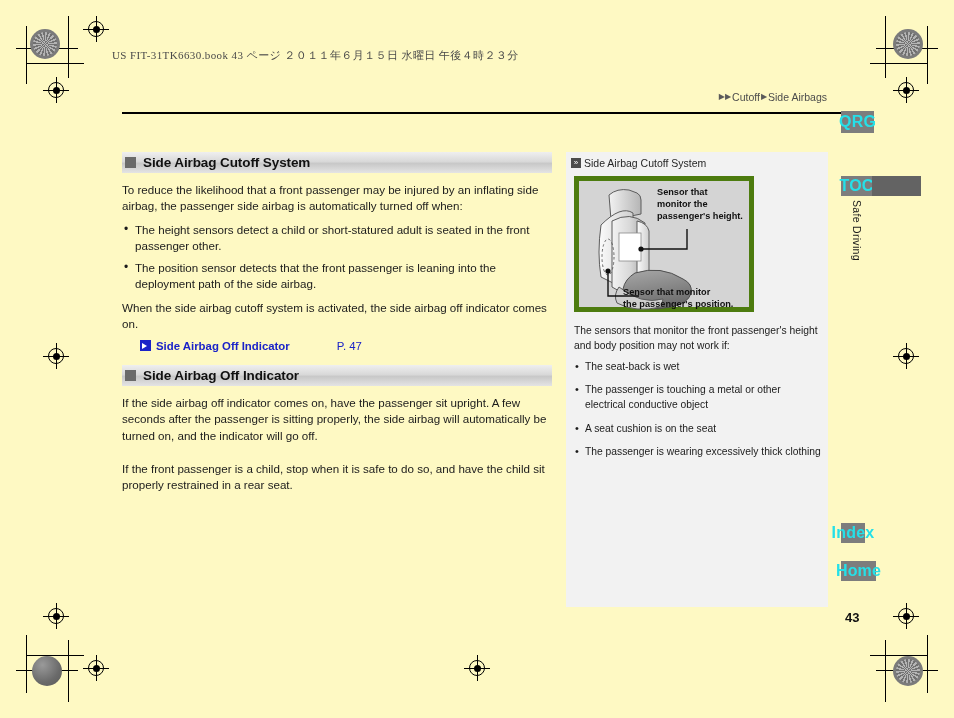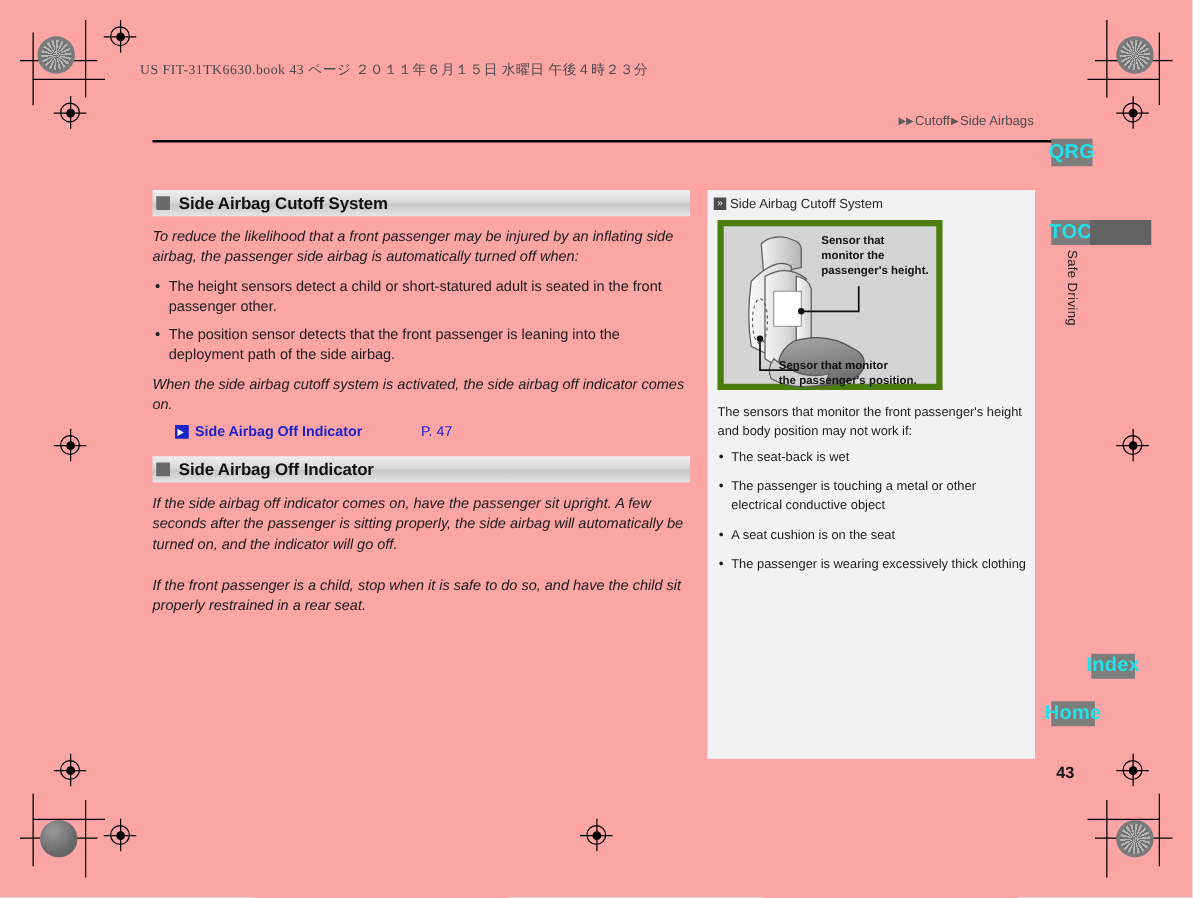--- a/index.html
+++ b/index.html
@@ -2,21 +2,21 @@
 <html><head>
 <meta charset="utf-8">
 <style>
   * { box-sizing: border-box; margin: 0; padding: 0; }
   html, body {
     width: 954px; height: 718px;
     background: #ffffff;
     font-family: "Liberation Sans", sans-serif;
     overflow: hidden;
   }
-  #page { position: relative; width: 954px; height: 718px; background:#fca5a5; }
+  #page { position: relative; width: 954px; height: 718px; background:#fef9c3; }
 
   
   .cropline { position:absolute; background:#000; }
   .reg {
     position:absolute; width:26px; height:26px;
   }
   .reg::before, .reg::after{
     content:""; position:absolute; background:#000;
   }
   .reg::before{ left:0; top:12.5px; width:26px; height:1px; }
@@ -73,21 +73,21 @@
 
   .secbar{
     height:21px; display:flex; align-items:center; gap:7px;
     background:linear-gradient(to bottom,#efefef 0%,#d9d9d9 45%,#c8c8c8 55%,#e4e4e4 100%);
     padding-left:3px; margin-bottom:9px;
   }
   .secbar .sq{ width:11px; height:11px; background:#6a6a6a; flex:none; }
   .secbar .t{ font-size:13.5px; font-weight:bold; color:#111; letter-spacing:-.1px; }
 
   .para{
-    font-size:11.6px; color:#1b1b1b; line-height:1.42; margin-bottom:7px;font-style:italic;
+    font-size:11.6px; color:#1b1b1b; line-height:1.42; margin-bottom:7px;
   }
   ul.bl{ list-style:none; margin:0 0 7px 0; }
   ul.bl li{
     position:relative; padding-left:13px; font-size:11.6px; color:#1b1b1b;
     line-height:1.42; margin-bottom:5px;
   }
   ul.bl li::before{
     content:"•"; position:absolute; left:2px; top:-1px; font-size:12px; color:#1b1b1b;
   }
 
@@ -152,21 +152,21 @@
   }
   #tab-qrg { left:841px; top:111px; width:33px; height:22px; }
   #tab-toc { left:841px; top:176px; width:31px; height:20px; }
   #toc-ext { position:absolute; left:872px; top:176px; width:49px; height:20px; background:#636363; }
   #vert-label{
     position:absolute; left:845px; top:200px; width:18px; height:90px;
     font-size:10.5px; color:#1b1b1b;
     writing-mode:vertical-rl; text-orientation:mixed;
     letter-spacing:.3px;
   }
-  #tab-index{ left:841px; top:523px; width:35px; height:20px;margin-left:32px; }
+  #tab-index{ left:841px; top:523px; width:24px; height:20px; }
   #tab-home { left:841px; top:561px; width:35px; height:20px; }
 
   #pageno{
     position:absolute; left:845px; top:610px;
     font-size:13px; font-weight:bold; color:#111;
   }
 </style>
 </head>
 <body>
 

